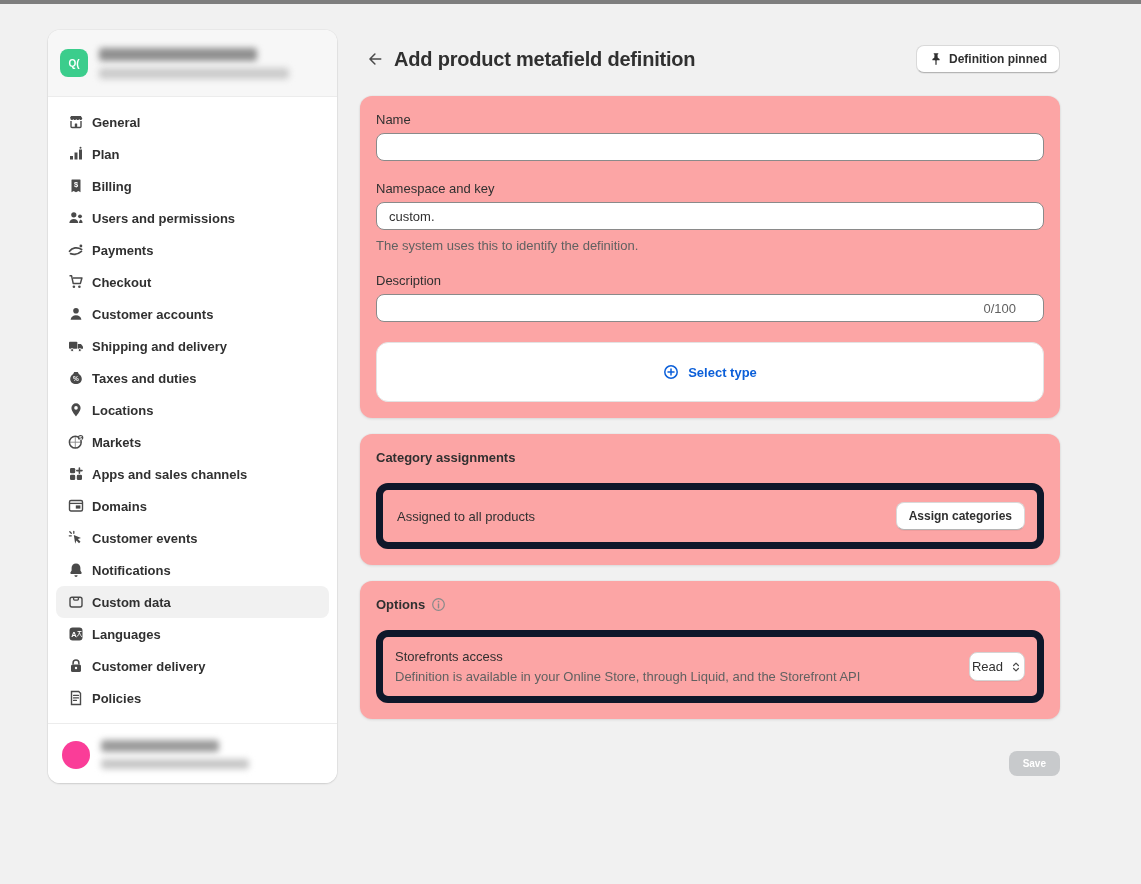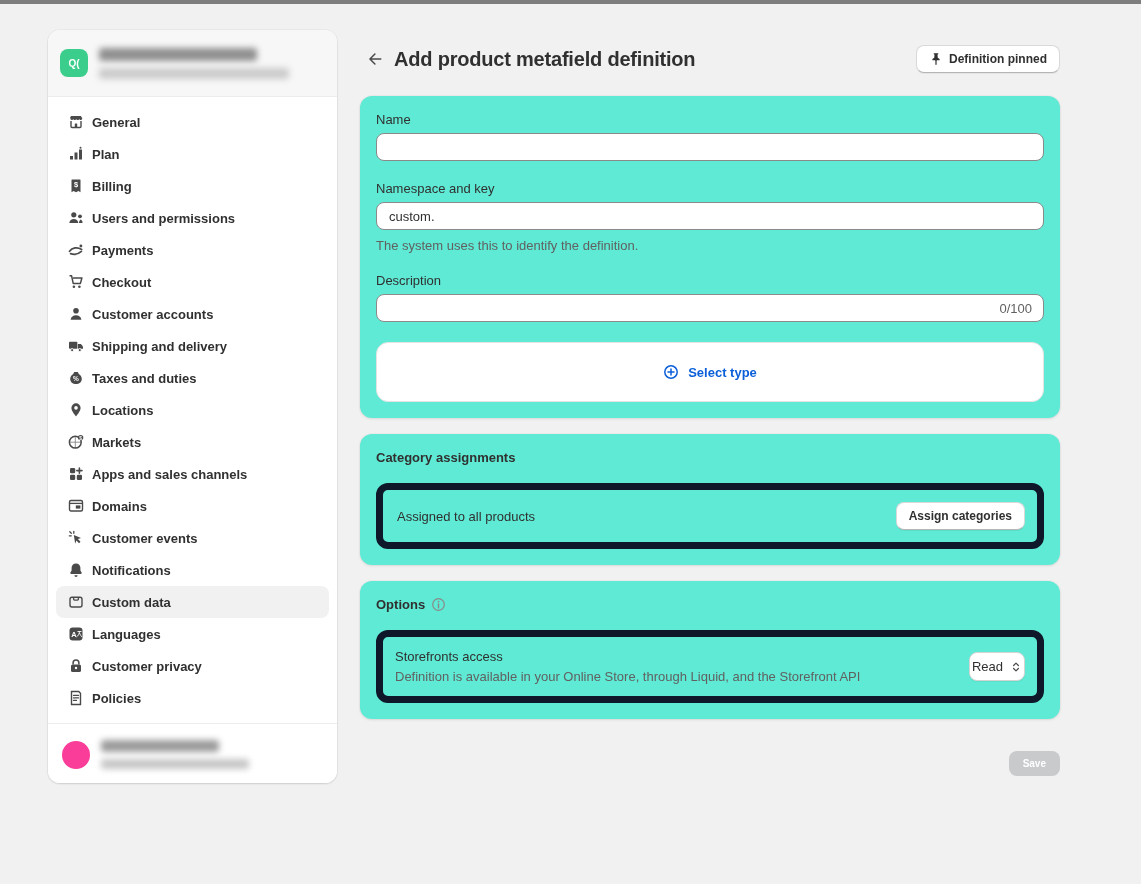--- a/index.html
+++ b/index.html
@@ -65,36 +65,36 @@
     display:inline-flex; align-items:center; gap:6px;
     background:#fff; border:1px solid #d9d9d9; border-bottom-color:#b5b5b5;
     border-radius:8px; padding:6px 12px;
     font-family:inherit; font-size:12px; font-weight:600; color:#303030;
     box-shadow:0 1px 0 rgba(0,0,0,.05); cursor:pointer;
   }
   .pinned-btn { margin-left:auto; }
   .icon-14 { width:14px; height:14px; color:#303030; display:inline-block; }
 
   .card {
-    background:#5eead4; border-radius:12px; padding:16px;
+    background:#fca5a5; border-radius:12px; padding:16px;
     box-shadow:0 1px 3px rgba(0,0,0,.09), 0 0 0 1px rgba(0,0,0,.02);
     margin-bottom:16px;
   }
   .field { margin-bottom:20px; }
   .field:last-child { margin-bottom:0; }
   .field-label { display:block; font-size:13px; color:#303030; margin-bottom:6px; }
   .text-input {
     width:100%; height:28px; border:1px solid #8a8a8a; border-radius:8px;
     padding:0 12px; font-family:inherit; font-size:13px; color:#303030; background:#fff;
     outline:none;
   }
   .help-text { font-size:13px; color:#616161; margin-top:8px; }
   .input-wrap { position:relative; }
   .char-counter {
-    position:absolute; right:12px; top:50%; transform:translateY(-50%);
+    position:absolute; right:28px; top:50%; transform:translateY(-50%);
     font-size:13px; color:#616161; pointer-events:none;
   }
   .select-type-box {
     margin-top:18px; height:60px; border:1px solid #e3e3e3; border-radius:12px;
     display:flex; align-items:center; justify-content:center; gap:9px;
     background:#fff; cursor:pointer; width:100%; font-family:inherit;
   }
   .select-type-box .icon-16 { width:16px; height:16px; color:var(--accent,#0b5fd9); }
   .select-type-label { font-size:13px; font-weight:650; color:var(--accent,#0b5fd9); }
 
@@ -306,21 +306,21 @@
         <span class="nav-label">Languages</span>
       </div>
       <div class="nav-item">
         <span class="nav-icon">
           <svg viewBox="0 0 16 16">
             <rect x="3" y="6.4" width="10" height="7.6" rx="1.6" fill="currentColor"></rect>
             <path d="M5.1 6.4V5a2.9 2.9 0 0 1 5.8 0v1.4" fill="none" stroke="currentColor" stroke-width="1.5"></path>
             <circle cx="8" cy="10" r="1.2" fill="#fff"></circle>
           </svg>
         </span>
-        <span class="nav-label">Customer privacy</span>
+        <span class="nav-label">Customer delivery</span>
       </div>
       <div class="nav-item">
         <span class="nav-icon">
           <svg viewBox="0 0 16 16">
             <path d="M3.5 1.5h7.2l1.8 1.8v11.2H3.5z" fill="none" stroke="currentColor" stroke-width="1.4"></path>
             <path d="M5.5 5.4h5M5.5 7.9h5M5.5 10.4h3" stroke="currentColor" stroke-width="1.2" stroke-linecap="round"></path>
           </svg>
         </span>
         <span class="nav-label">Policies</span>
       </div>

